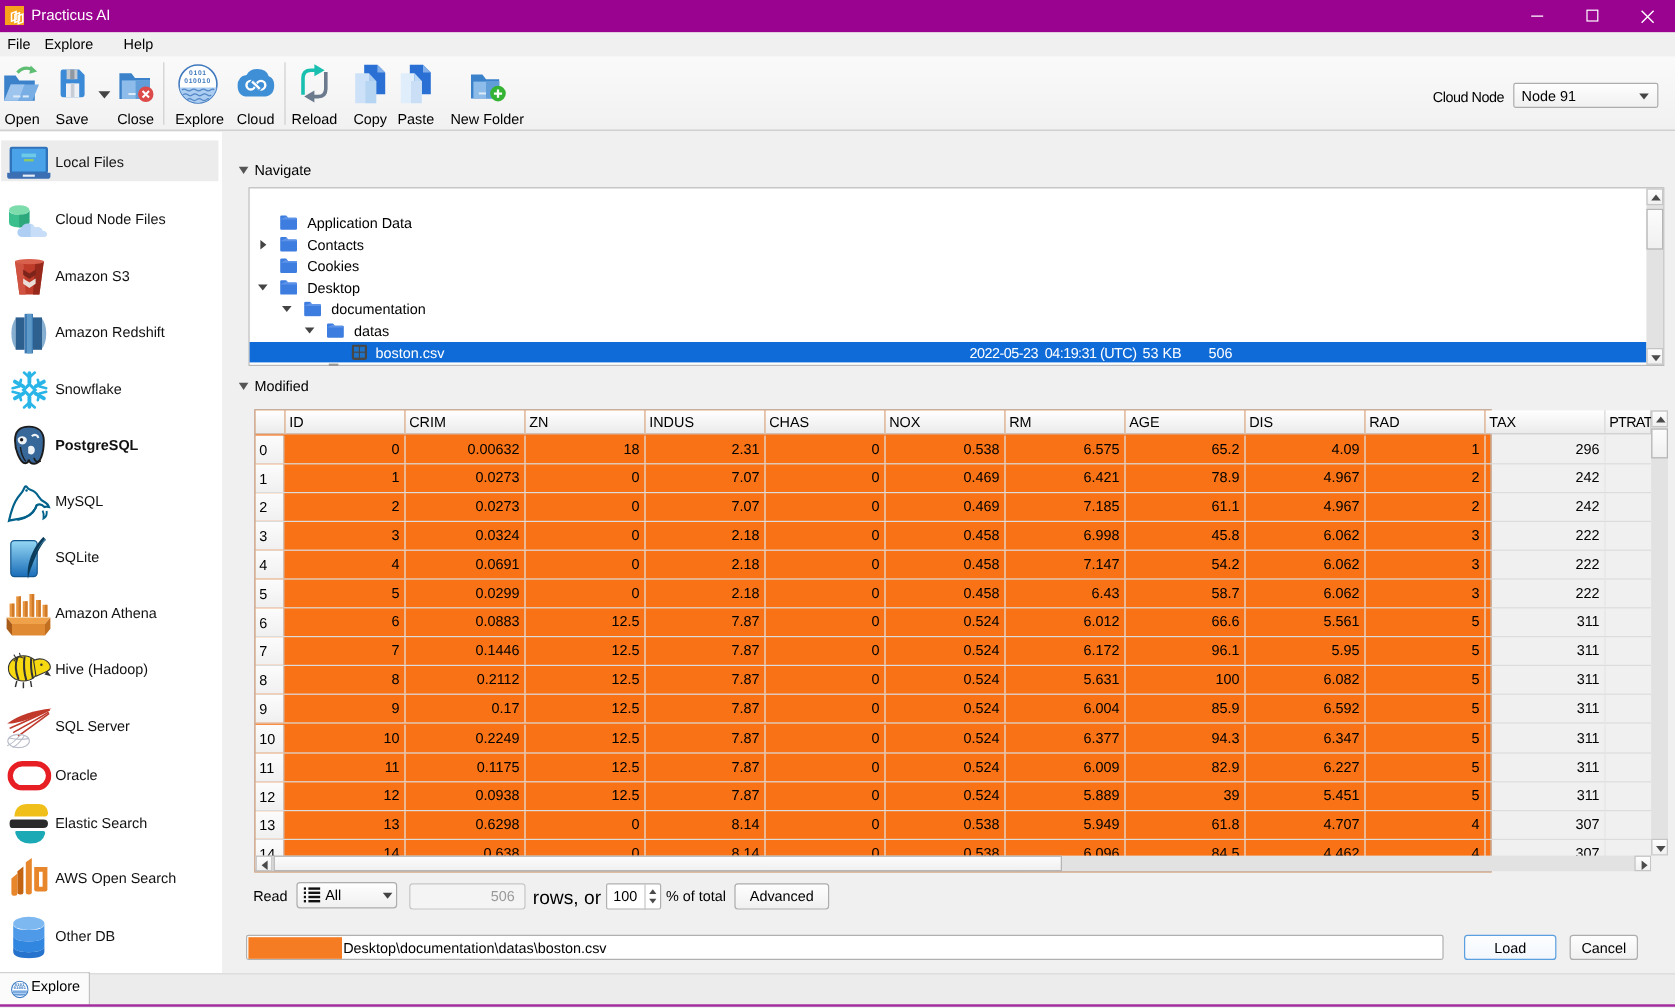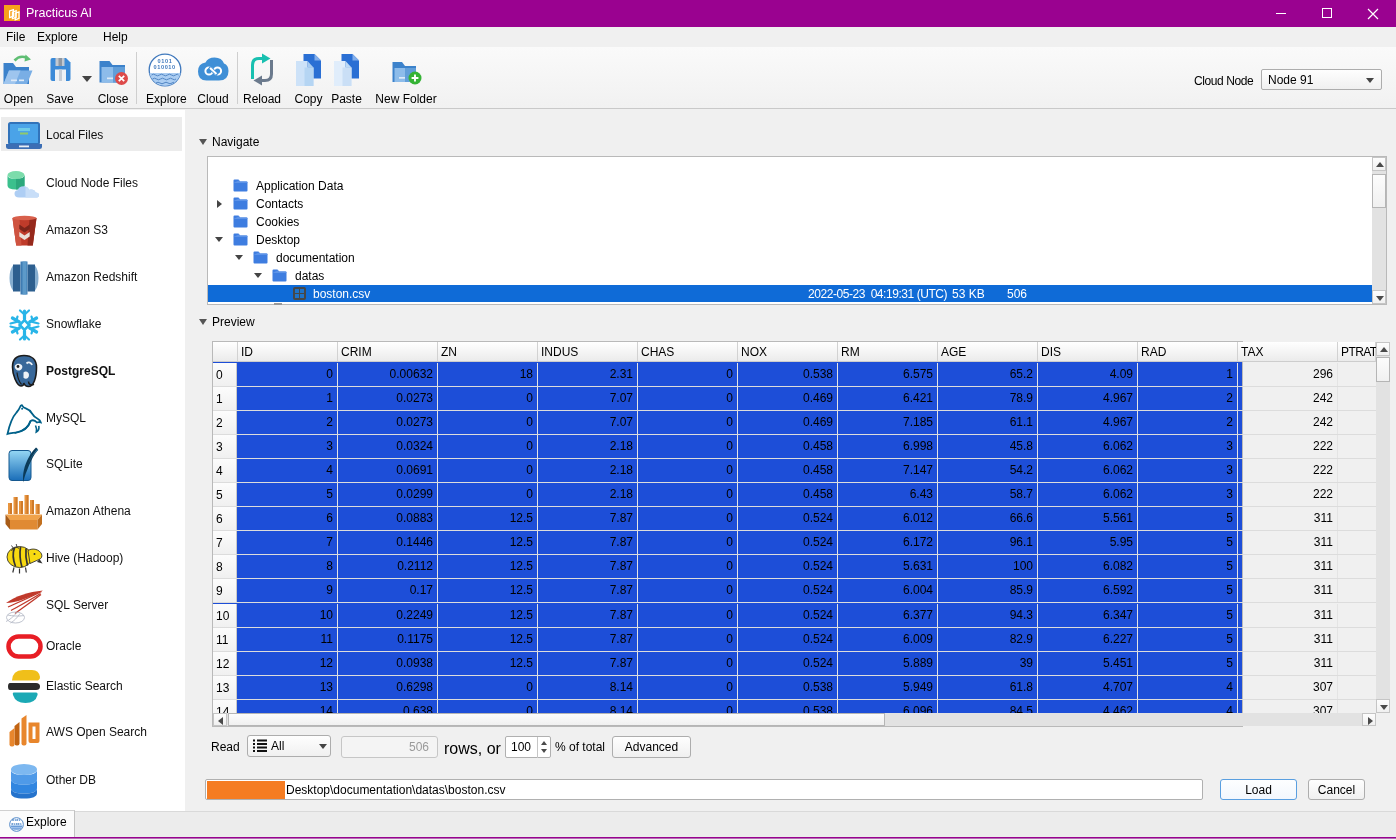--- a/index.html
+++ b/index.html
@@ -38,21 +38,21 @@
   .twisty-r { position:absolute; width:0; height:0; border-top:4px solid transparent; border-bottom:4px solid transparent; border-left:5px solid #444; }
   .twisty-d { position:absolute; width:0; height:0; border-left:4.5px solid transparent; border-right:4.5px solid transparent; border-top:5.5px solid #444; }
   .vscroll { position:absolute; background:#e2e2e2; }
   .sbtn { position:absolute; background:linear-gradient(#fdfdfd,#f0f0f0); border:1px solid #c5c5c5; }
   .sthumb { position:absolute; background:linear-gradient(#fcfcfc,#f0f0f0); border:1px solid #b5b5b5; }
   .arr-u { position:absolute; width:0; height:0; border-left:4px solid transparent; border-right:4px solid transparent; border-bottom:5px solid #4a4a4a; }
   .arr-d { position:absolute; width:0; height:0; border-left:4px solid transparent; border-right:4px solid transparent; border-top:5px solid #4a4a4a; }
   .arr-l { position:absolute; width:0; height:0; border-top:4px solid transparent; border-bottom:4px solid transparent; border-right:5px solid #4a4a4a; }
   .arr-r { position:absolute; width:0; height:0; border-top:4px solid transparent; border-bottom:4px solid transparent; border-left:5px solid #4a4a4a; }
   
-  #prevtable { position:absolute; left:212px; top:341px; width:1031px; height:386px; background:#1d4ed8; border:1px solid #b9b9b9; }
+  #prevtable { position:absolute; left:212px; top:341px; width:1031px; height:386px; background:#f97316; border:1px solid #b9b9b9; }
   .phcell { position:absolute; top:0; height:20px; background:linear-gradient(#ffffff,#ebebeb); border-right:1px solid #d2d2d2; border-bottom:1px solid #cdcdcd; font-size:12px; padding:3px 0 0 3px; }
   .prow { position:absolute; left:0; height:24px; border-bottom:1px solid #dcdcdc; }
   .pcell { position:absolute; top:0; height:23px; border-right:1px solid #e4e4e4; font-size:12px; text-align:right; padding:4px 4px 0 0; }
   .prhdr { position:absolute; left:0; top:0; width:24px; height:23px; background:linear-gradient(#fcfcfc,#f0f0f0); border-right:1px solid #c9c9c9; font-size:12px; padding:5px 0 0 3px; }
   
   .btn { position:absolute; background:linear-gradient(#fefefe,#f0f0f0); border:1px solid #adadad; border-radius:3px; font-size:12px; text-align:center; }
   .inputbox { position:absolute; background:#fff; border:1px solid #b0b0b0; border-radius:2px; font-size:12px; }
   
   #tabbar { position:absolute; left:0; top:811px; width:1396px; height:26px; background:#ececec; border-top:1px solid #d9d9d9; }
   #tabexp { position:absolute; left:0px; top:810px; width:75px; height:27px; background:#fbfbfb; border-top:1px solid #d0d0d0; border-right:1px solid #c2c2c2; }
@@ -506,21 +506,21 @@
   <div class="sbtn" style="left:1164px; top:0; width:14px; height:14px;">
       <div class="arr-u" style="left:3px; top:4px;"></div>
     </div>
   <div class="sthumb" style="left:1164px; top:17px; width:14px; height:34px;"></div>
   <div class="sbtn" style="left:1164px; top:133px; width:14px; height:14px;">
       <div class="arr-d" style="left:3px; top:5px;"></div>
     </div>
 </div>
 
 <div class="secarrow" style="left:199px; top:319px;"></div>
-<div class="seclbl" style="left:212px; top:315px;">Preview</div>
+<div class="seclbl" style="left:212px; top:315px;">Modified</div>
 
 <div id="prevtable">
   <div id="prevhdr">
       <div class="phcell" style="left:0;width:25px;"></div>
       <div class="phcell" style="left:25px;width:100px;">ID</div>
       <div class="phcell" style="left:125px;width:100px;">CRIM</div>
       <div class="phcell" style="left:225px;width:100px;">ZN</div>
       <div class="phcell" style="left:325px;width:100px;">INDUS</div>
       <div class="phcell" style="left:425px;width:100px;">CHAS</div>
       <div class="phcell" style="left:525px;width:100px;">NOX</div>

